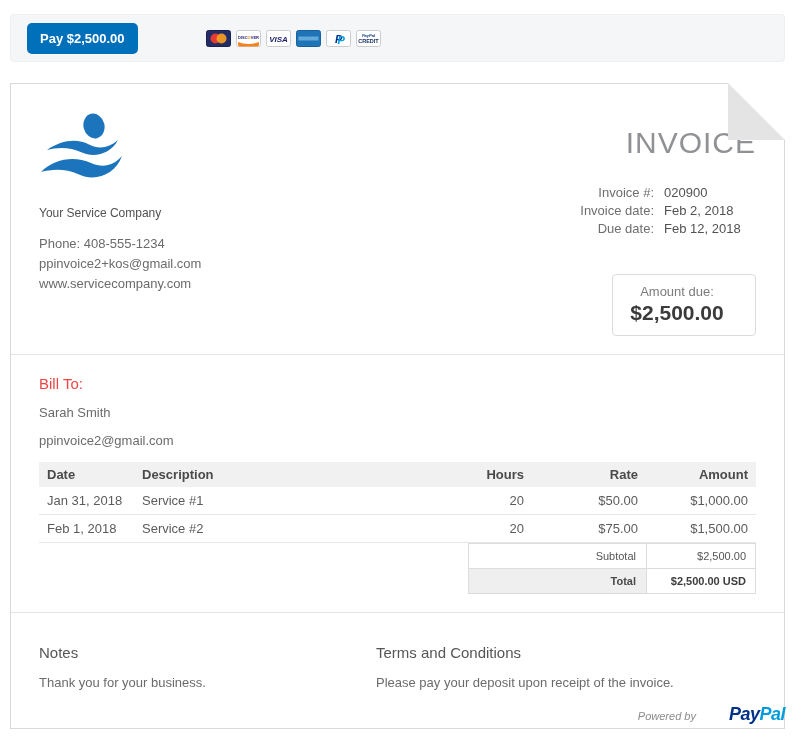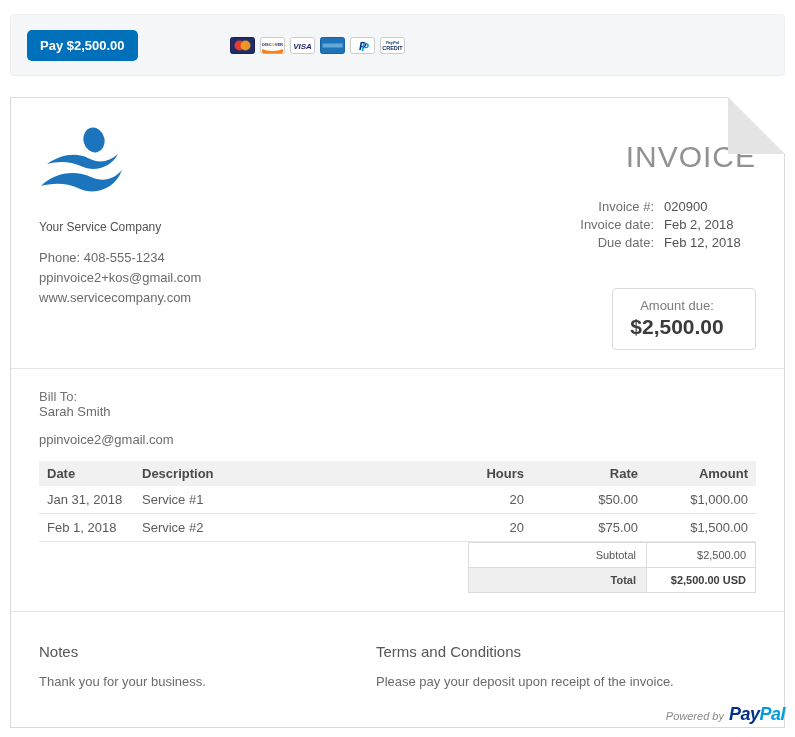--- a/index.html
+++ b/index.html
@@ -6,23 +6,23 @@
   html, body { background: #ffffff; }
   body {
     width: 795px; height: 737px;
     font-family: "Liberation Sans", sans-serif;
     color: #666; position: relative; overflow: hidden;
   }
   .page { width: 795px; height: 737px; position: relative; }
 
   
   .payment-bar {
-    margin: 14px 10px 0 10px; height: 62px;
+    margin: 14px 10px 0 10px; height: 48px;
     background: #f5f6f7; border: 1px solid #efefef; border-radius: 4px;
-    display: flex; align-items: center; padding-left: 16px; gap: 24px;
+    display: flex; align-items: center; padding-left: 16px;
   }
   .pay-button {
     background: #0070ba; color: #fff; border: none; border-radius: 5px;
     font-family: "Liberation Sans", sans-serif;
     font-size: 13px; font-weight: bold; padding: 8px 13px; cursor: pointer;
   }
   .card-icons { display: flex; gap: 5px; margin-left: 24px; align-items: center; padding-left: 44px; }
   .card-icons svg { display: block; }
 
   
@@ -57,21 +57,21 @@
     margin-top: 36px; margin-left: auto; width: 144px;
     border: 1px solid #dcdcdc; border-radius: 4px;
     padding: 9px 20px 10px 6px; text-align: center;
   }
   .amount-label { font-size: 13px; color: #7c7c7c; margin-bottom: 2px; }
   .amount-value { font-size: 21px; font-weight: bold; color: #3b3b3b; }
 
   .divider { border-top: 1px solid #e5e5e5; margin-top: 18px; }
 
   .bill-to { margin-top: 20px; }
-  .bill-to-label { font-size: 13px; color: #737373; }
+  .bill-to-label { font-size: 15px; color: #ef4444; margin-bottom: 13px; }
   .bill-to-name, .bill-to-email { font-size: 13px; color: #6b6b6b; margin-bottom: 13px; }
 
   
   table.items {
     width: calc(100% - 56px); margin: 14px 28px 0 28px;
     border-collapse: collapse; font-size: 13px;
   }
   table.items th {
     background: #f1f1f2; color: #4a4a4a; font-weight: bold;
     padding: 5px 8px; text-align: left;
@@ -100,21 +100,21 @@
 
   .notes-terms { display: flex; margin-top: 16px; padding-top: 15px; }
   .notes-col { width: 47%; }
   .terms-col { width: 53%; }
   .section-label { font-size: 15px; color: #565656; margin-bottom: 14px; }
   .section-text { font-size: 13px; color: #6b6b6b; }
 
   
   .footer {
     position: absolute; right: 10px; top: 690px;
-    display: flex; align-items: baseline; justify-content: flex-end;
+    display: flex; align-items: baseline; justify-content: flex-end; gap: 28px;
   }
   .powered-by { font-size: 11px; font-style: italic; color: #8a8a8a; margin-right: 5px; }
   .pp-word { font-size: 18px; font-weight: bold; font-style: italic; letter-spacing: -0.5px; cursor: pointer; }
   .pp-first { color: #003087; }
   .pp-second { color: #009cde; }
 </style>
 </head>
 <body>
 
 <div class="page">

